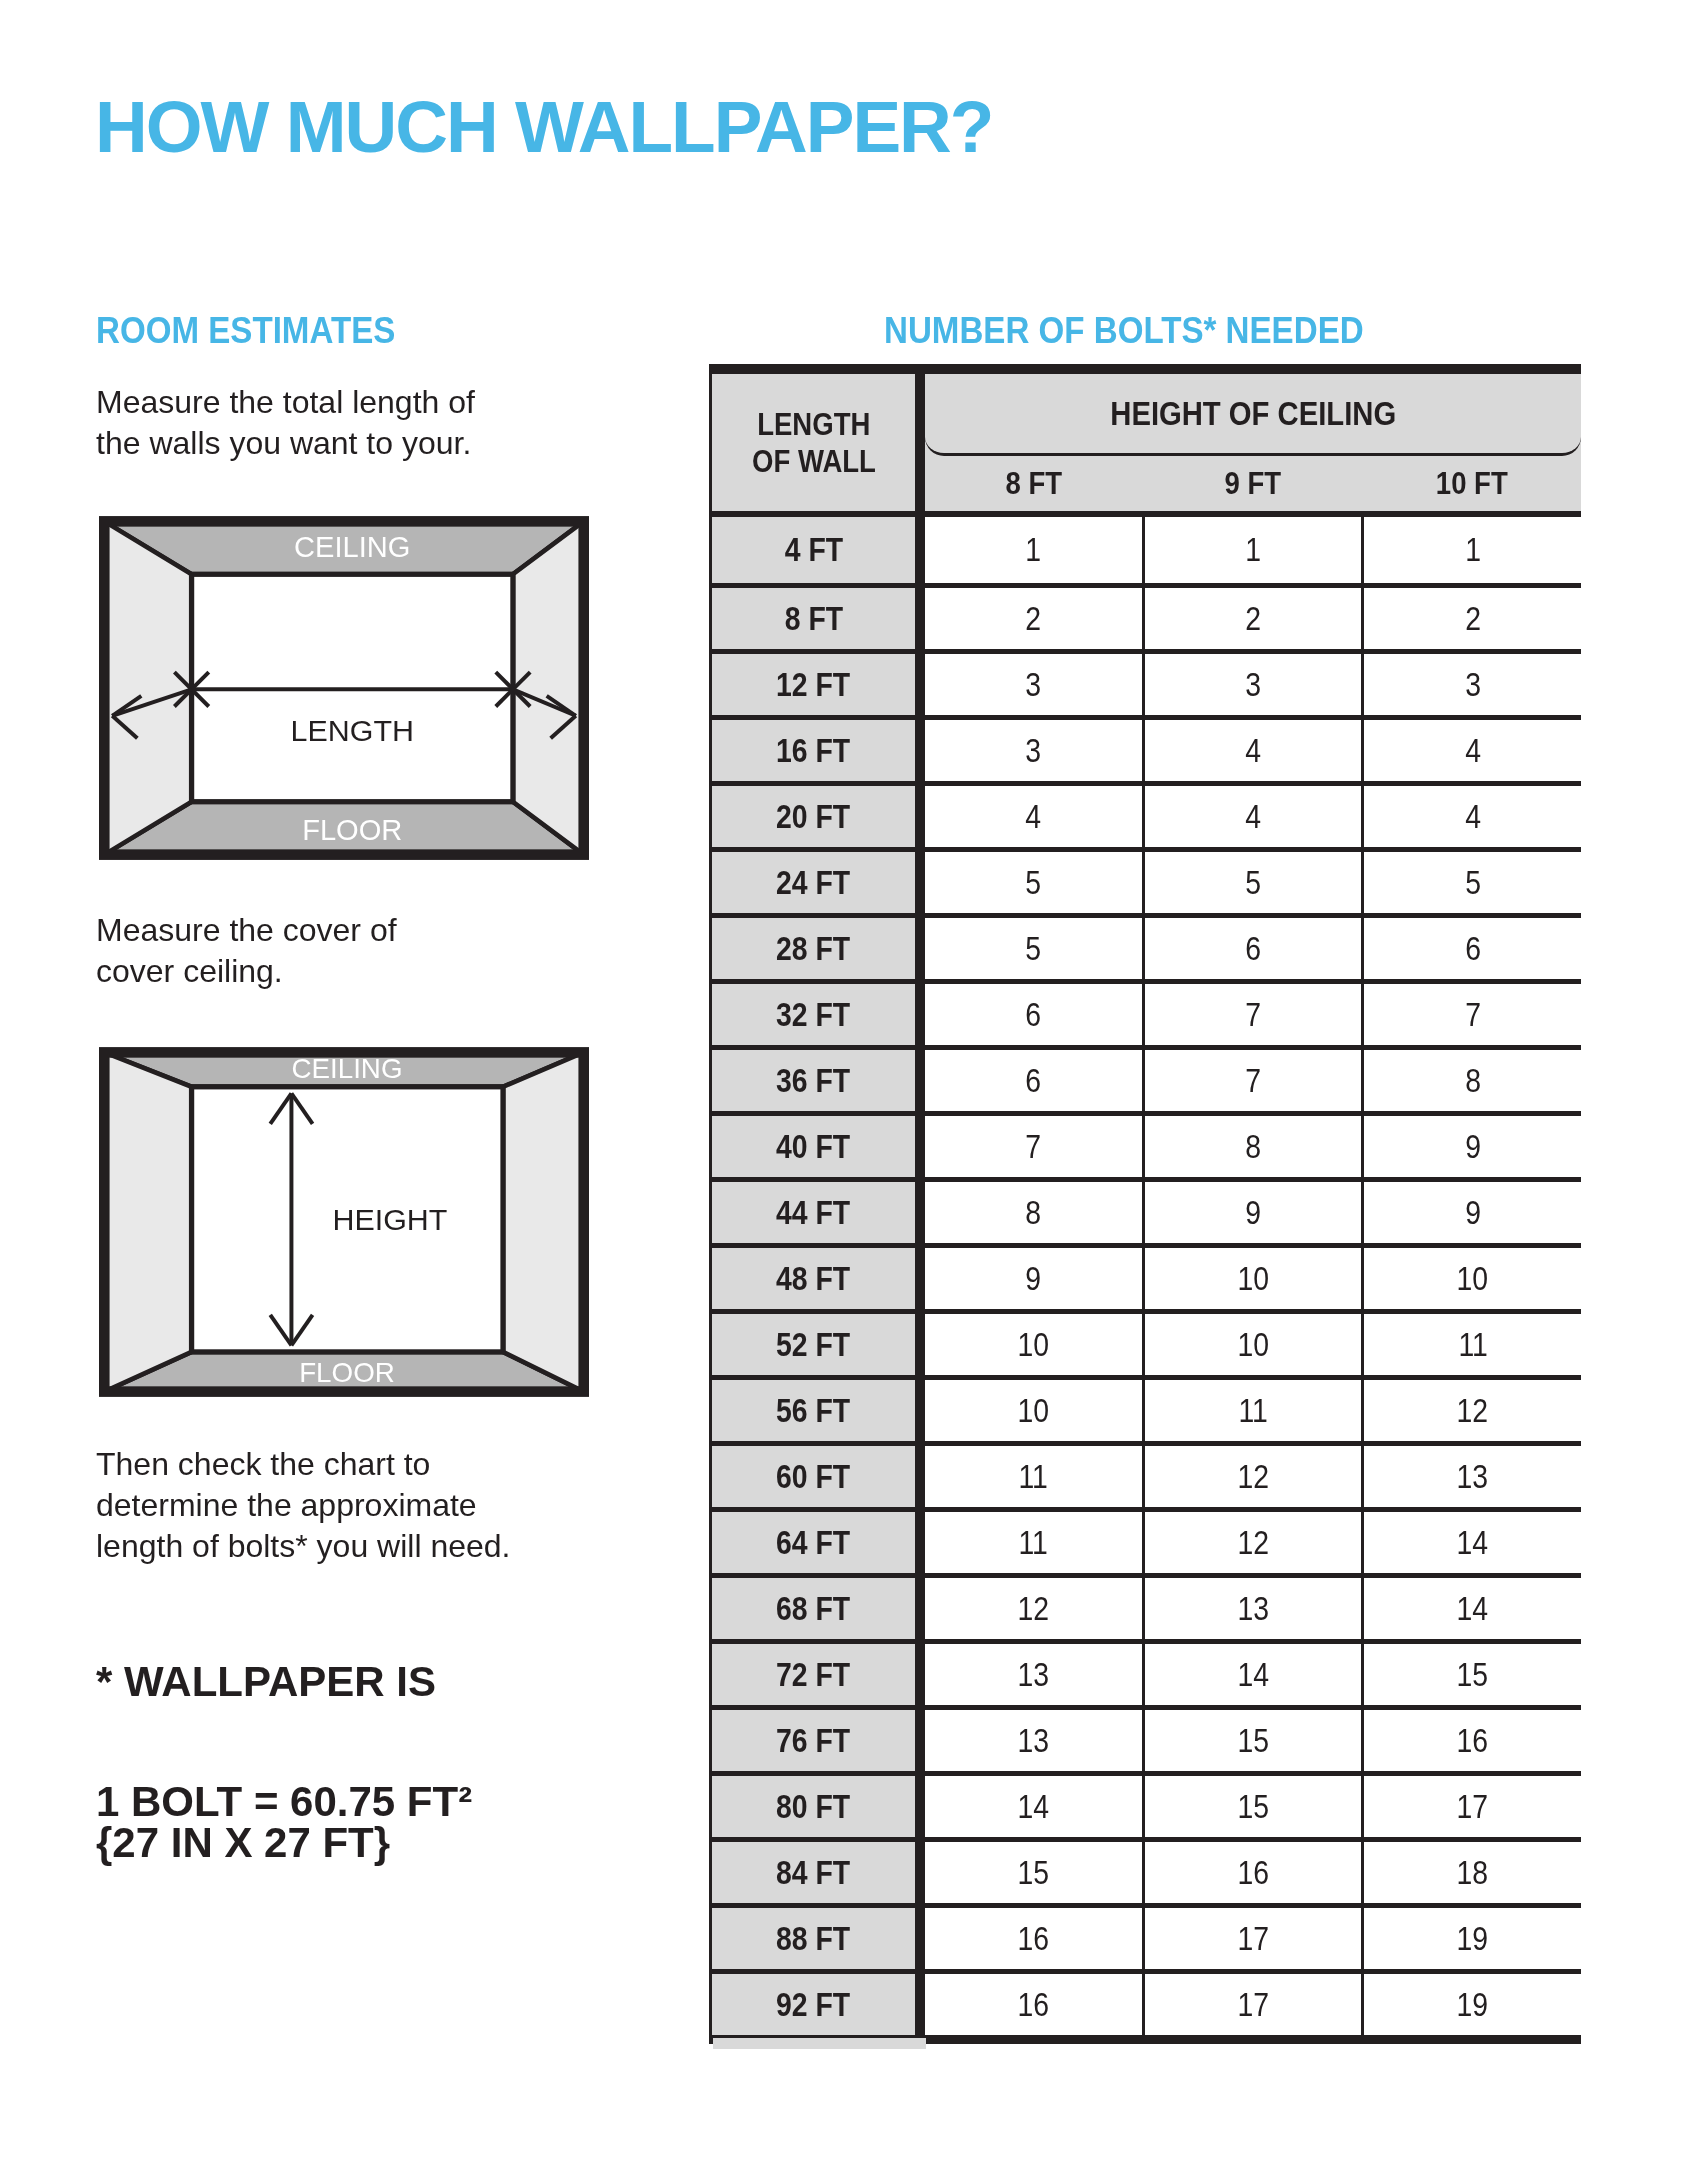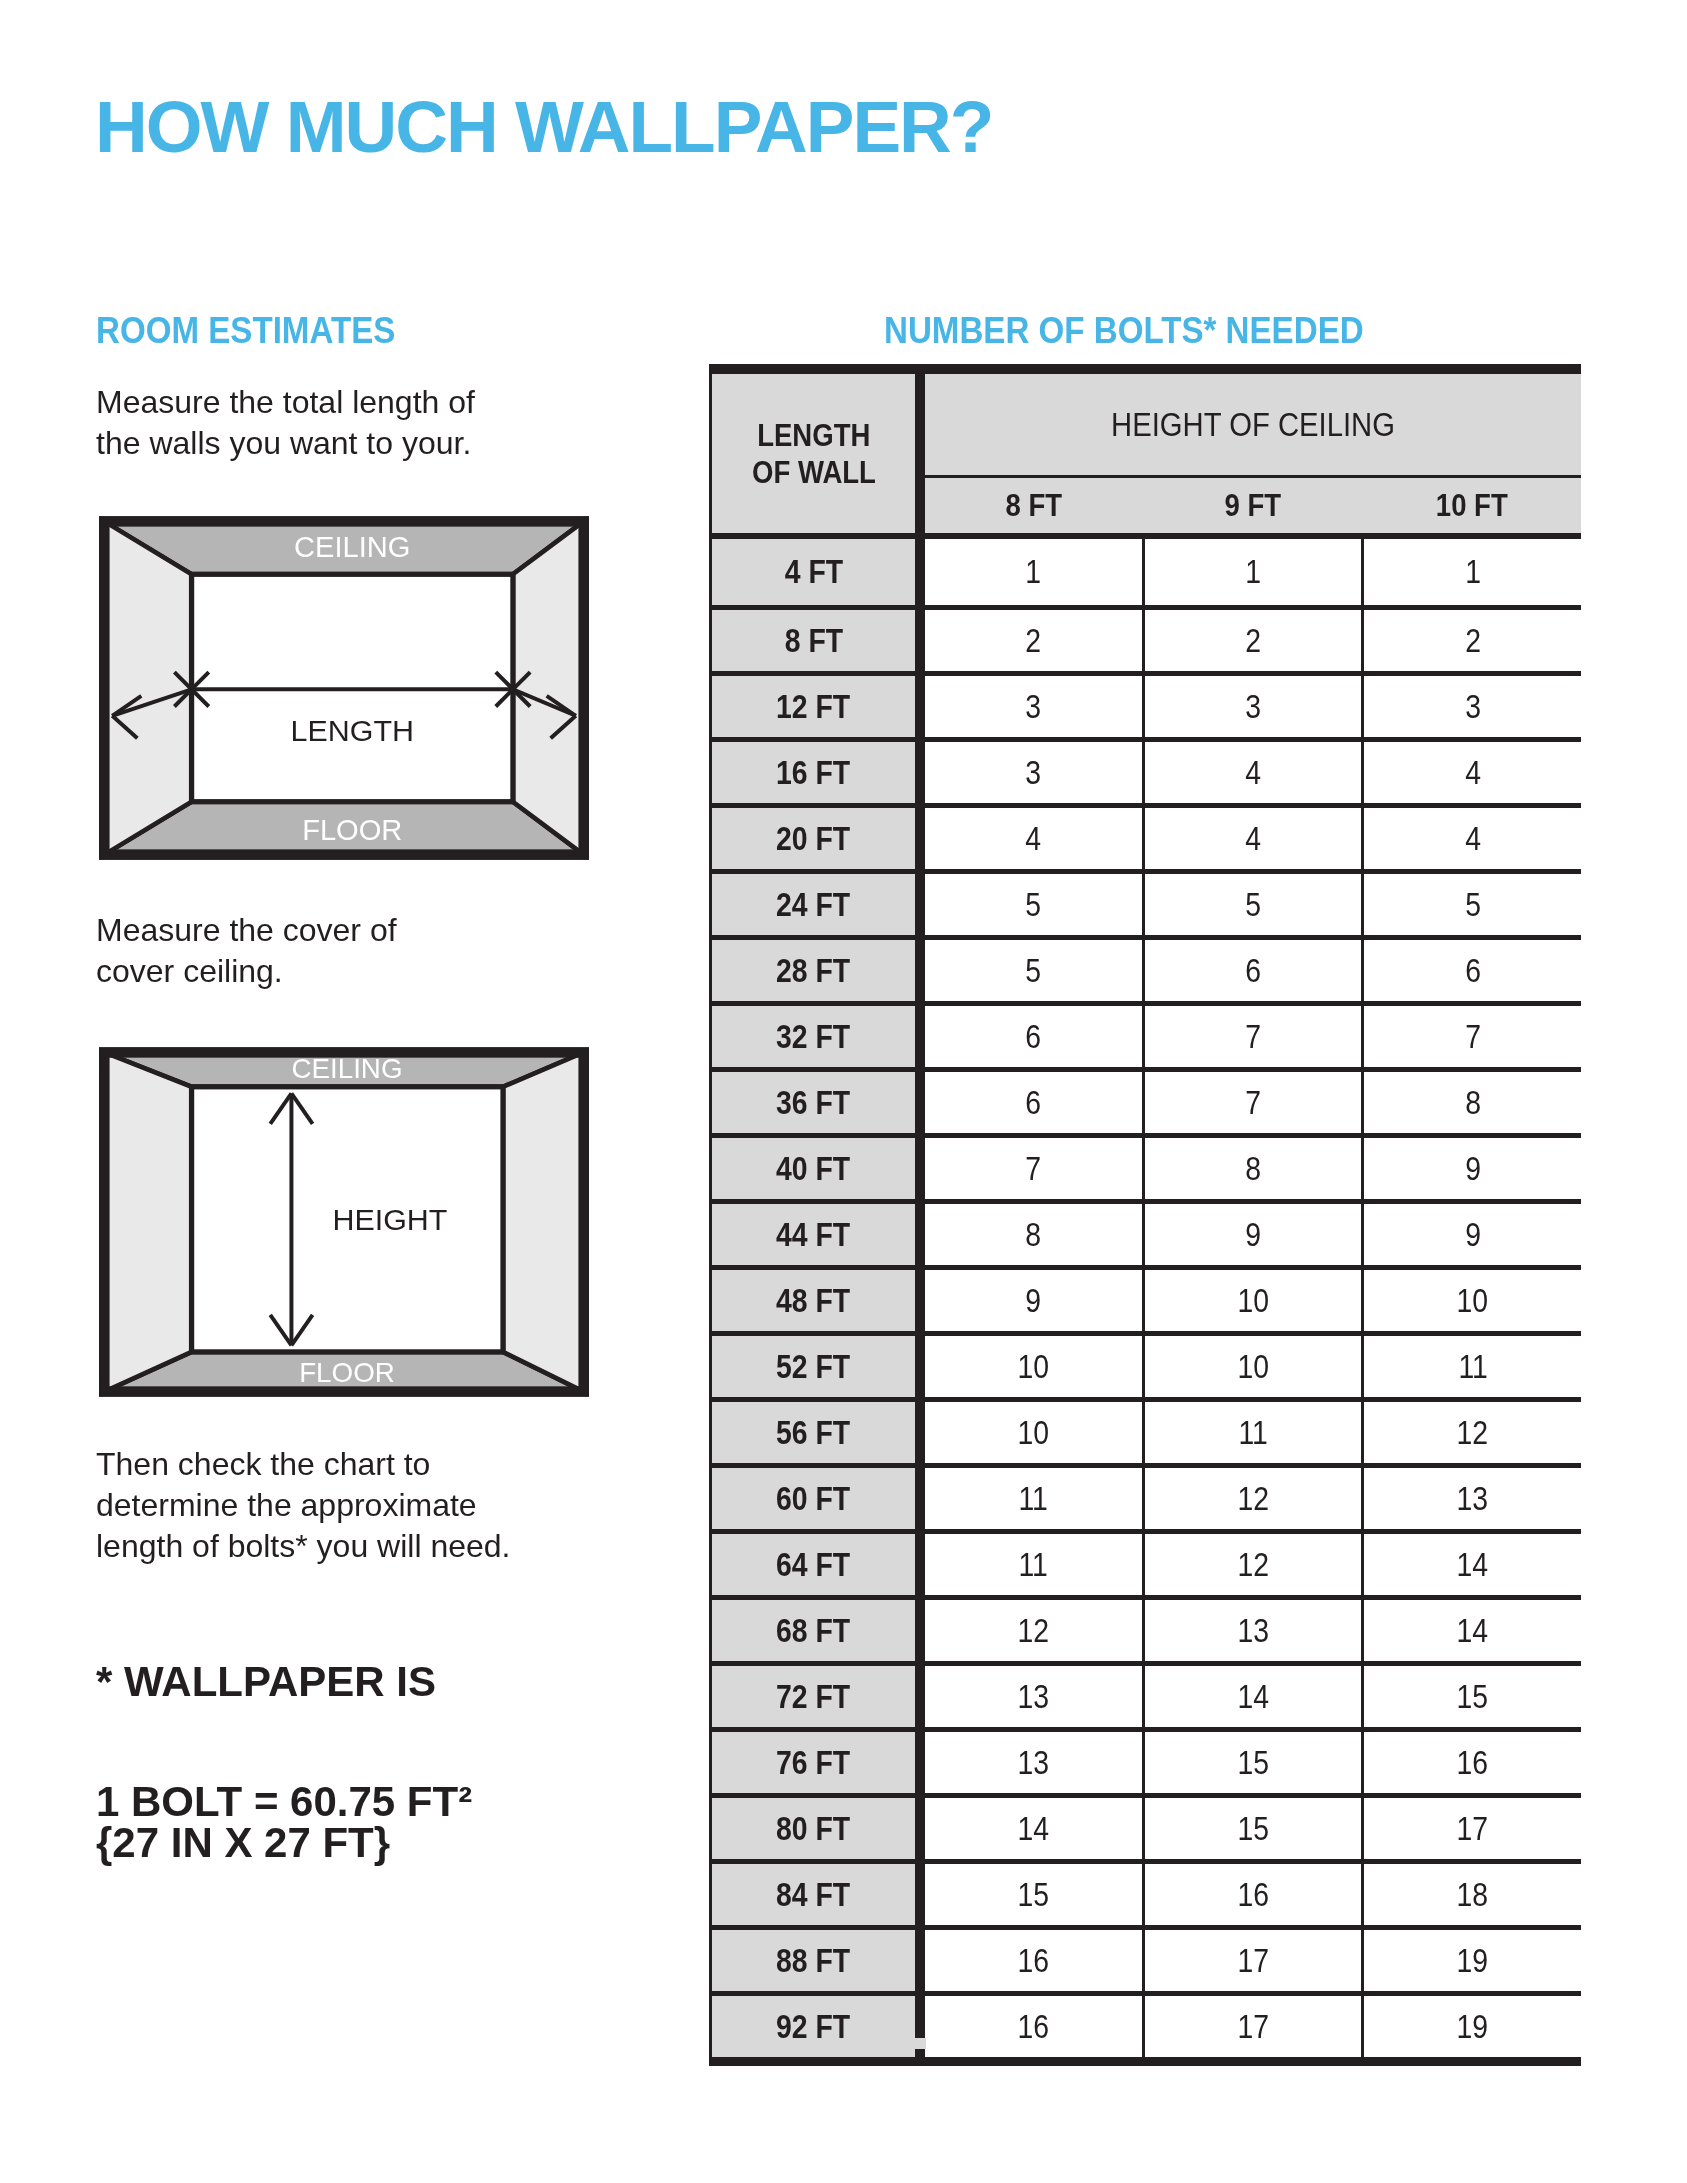--- a/index.html
+++ b/index.html
@@ -31,23 +31,23 @@
     border-left:3.3px solid var(--ink);
   }
   .thead{display:flex;}
   .th-left{
     width:213px;background:var(--gray);border-right:10.6px solid var(--ink);
     display:flex;flex-direction:column;align-items:center;justify-content:center;
     font-size:32px;font-weight:bold;line-height:37px;text-align:center;
   }
   .th-right{flex:1;background:var(--gray);display:flex;flex-direction:column;}
   .th-ceiling{
-    height:104px;border-bottom:3.3px solid var(--ink);
+    height:82px;border-bottom:3.3px solid var(--ink);
     display:flex;align-items:center;justify-content:center;
-    font-size:34px;font-weight:normal;
+    font-size:34px;font-weight:bold;border-radius:19px;
   }
   .th-sub{height:55px;display:flex;}
   .th-sub .sub{
     flex:1;display:flex;align-items:center;justify-content:center;
     font-size:32px;font-weight:bold;
   }
   .tbody{border-top:6.6px solid var(--ink);}
   .trow{display:flex;height:66px;}
   .trow + .trow{border-top:5.3px solid var(--ink);}
   .cell{display:flex;align-items:center;justify-content:center;}

